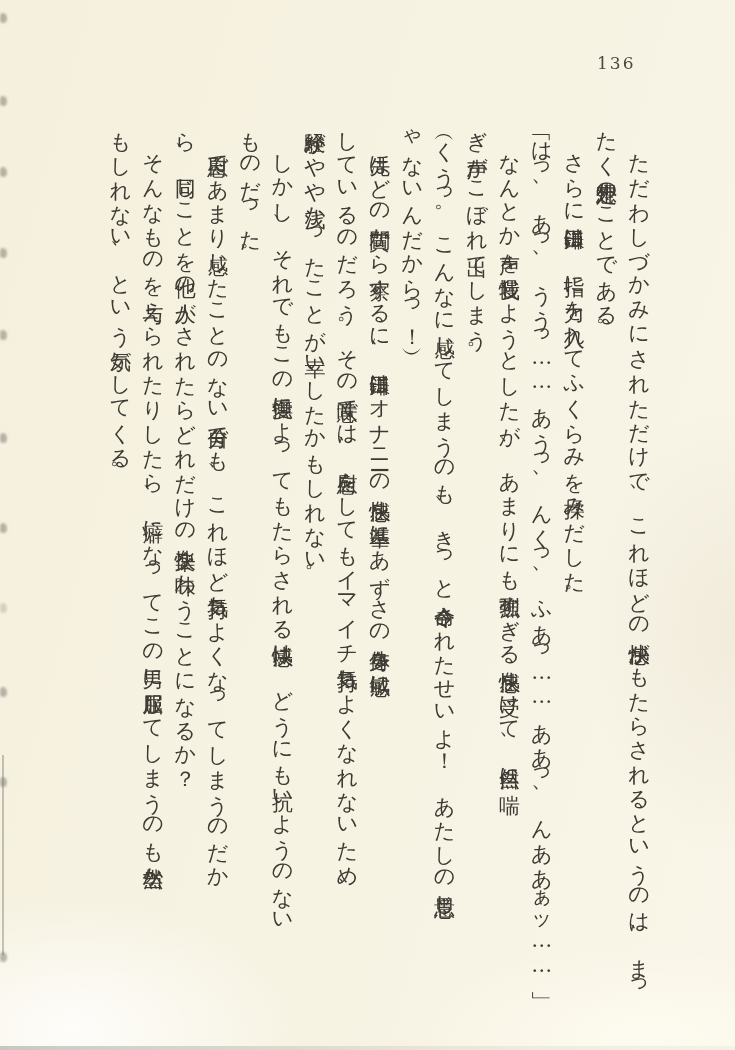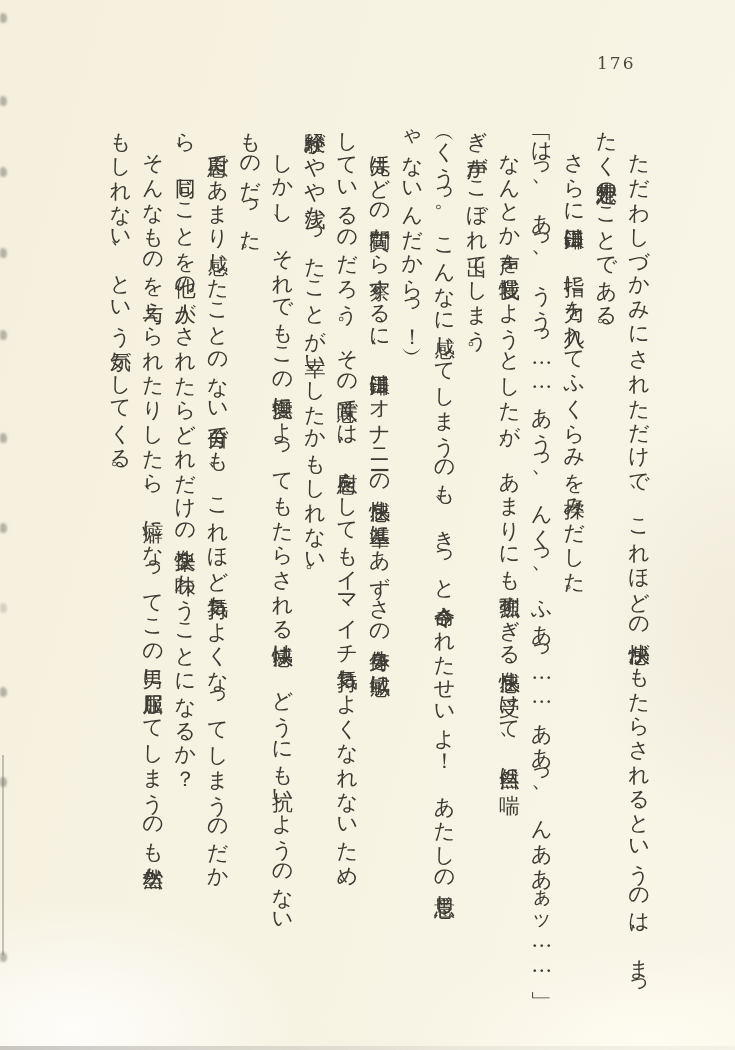--- a/index.html
+++ b/index.html
@@ -67,21 +67,21 @@
     height: 4px;
     background: linear-gradient(90deg, rgba(150,148,142,0.5), rgba(190,188,182,0.25) 60%, rgba(200,198,192,0.15));
     filter: blur(0.5px);
   }
 </style>
 </head>
 <body>
 
 <div class="page">
 
-  <div class="page-number">176</div>
+  <div class="page-number">136</div>
 
   <div class="text-area">
     <div class="line ind1">ただわしづかみにされただけで、これほどの快感がもたらされるというのは、まっ</div>
     <div class="line">たく想定外のことである。</div>
     <div class="line ind1">さらに鎌田は、指に力を入れてふくらみを揉みだした。</div>
     <div class="line indh">「はっ、あっ、ううっ……あうっ、んくっ、ふあっ……ああっ、んああぁッ……」</div>
     <div class="line ind1">なんとか声を我慢しようとしたが、あまりにも強烈すぎる快感を受けて、自然に喘</div>
     <div class="line">ぎ声がこぼれ出てしまう。</div>
     <div class="line indh">（くうっ。こんなに感じてしまうのも、きっと命令されたせいよ！　あたしの意思じ</div>
     <div class="line">ゃないんだからっ！）</div>

